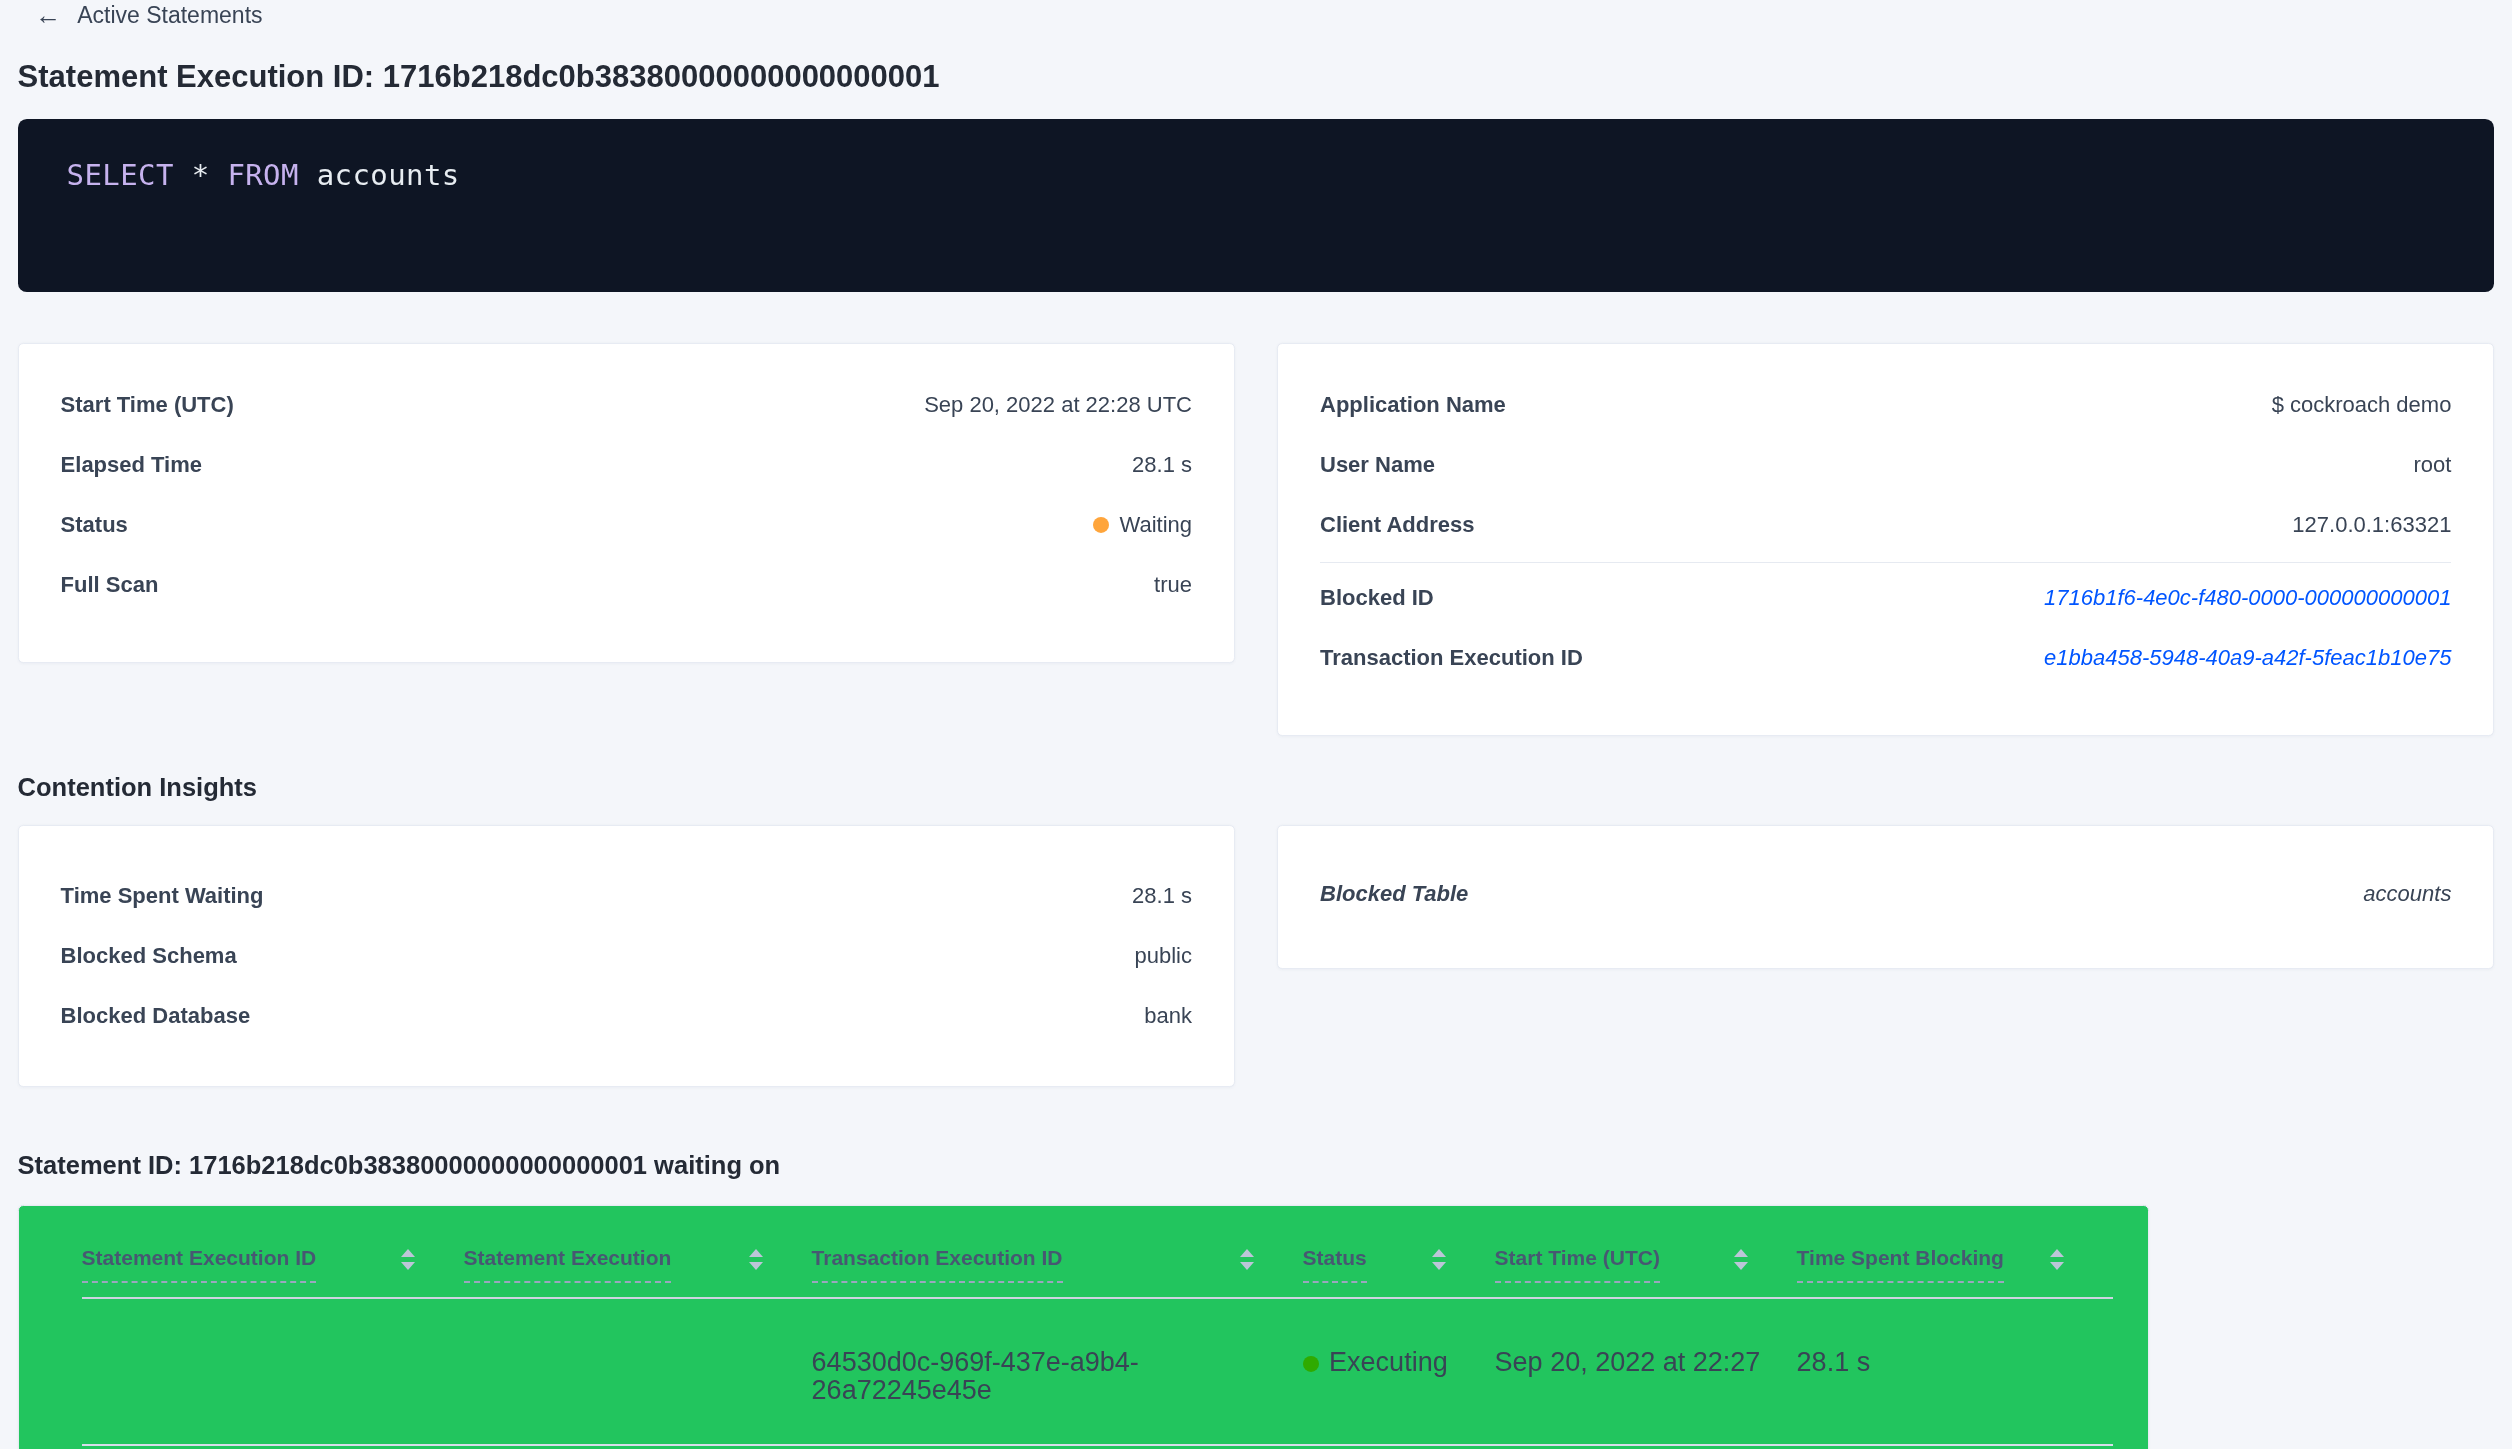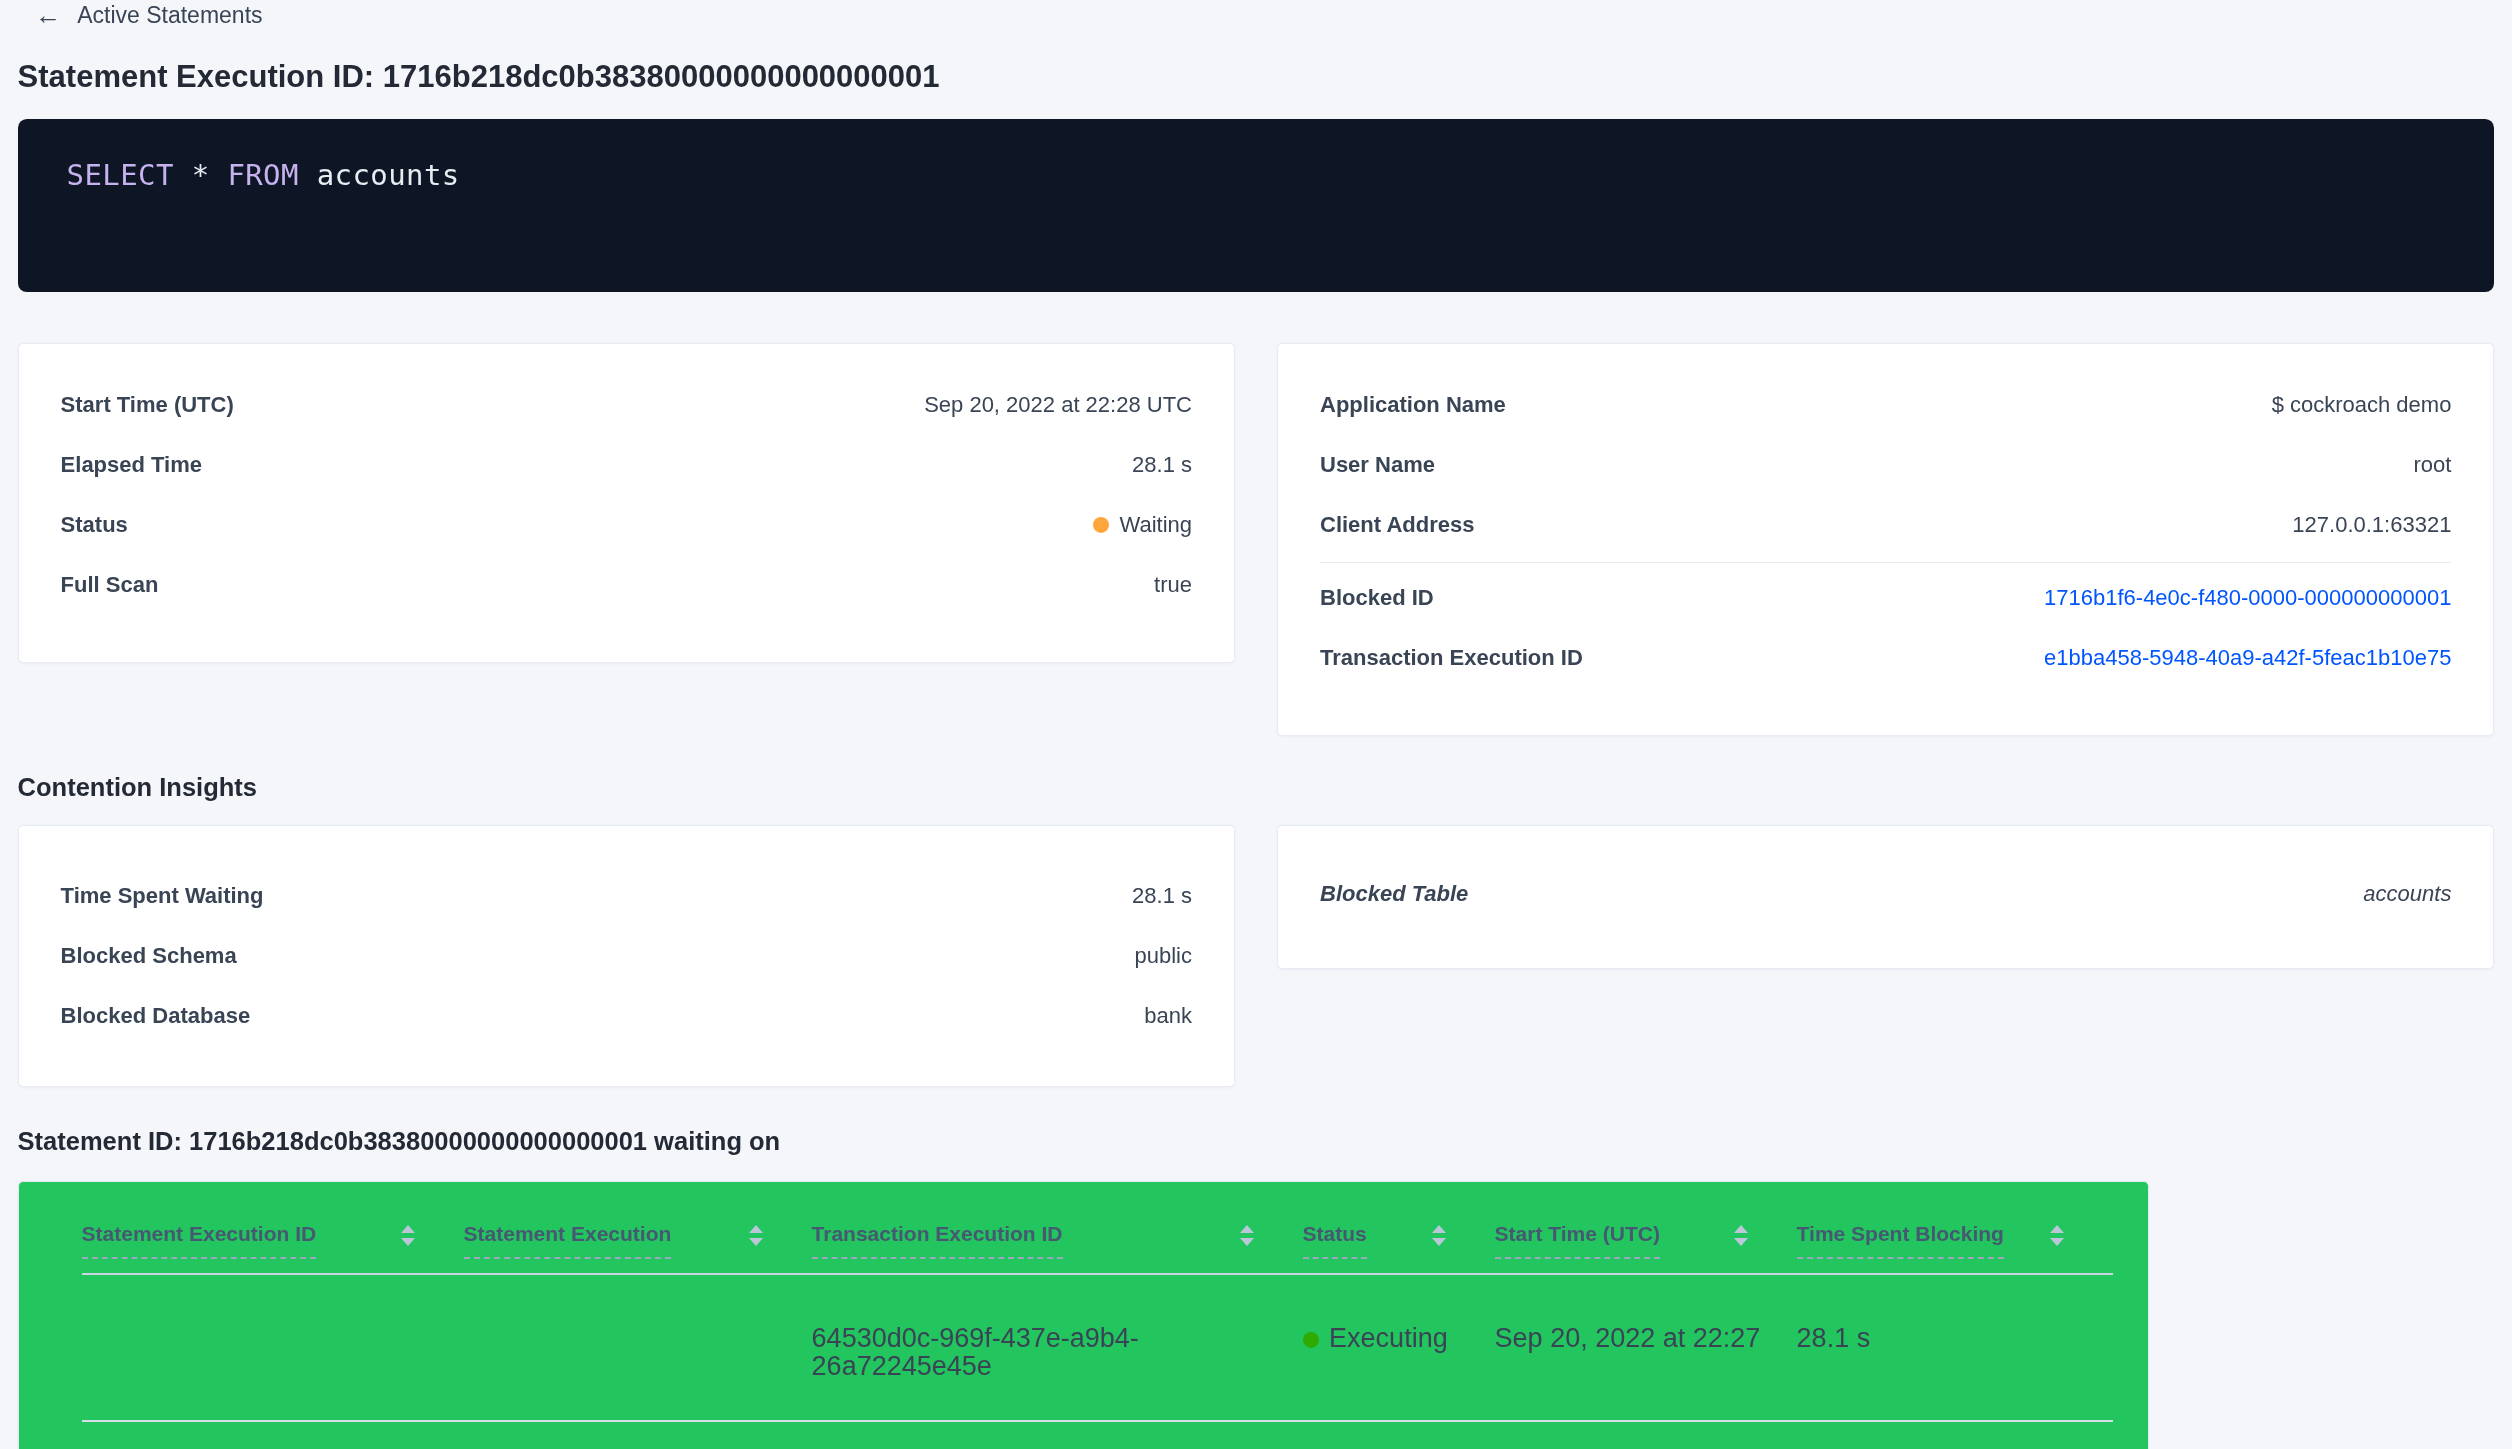--- a/index.html
+++ b/index.html
@@ -53,29 +53,29 @@
   .cards-row{display:grid;grid-template-columns:1fr 1fr;gap:42px;align-items:start;margin-top:51px;}
   .card{
     background:#fff;border:0.9px solid var(--card-border);border-radius:5.3px;
     box-shadow:0 0.9px 2.6px rgba(60,80,110,0.05);
   }
   .card-pad{padding:47px 42px 63px;}
   .row{display:flex;justify-content:space-between;align-items:baseline;line-height:28px;font-size:22px;}
   .row + .row{margin-top:32px;}
   .label{font-weight:700;color:var(--ink);}
   .value{color:var(--ink);text-align:right;}
-  .value.link{color:var(--link);text-decoration:none;cursor:pointer;}
+  .value.link{color:var(--link);text-decoration:none;cursor:pointer;font-style:italic;}
   .divider{border:none;border-top:1.8px solid #e6eaf1;margin:23px 0 21px;}
   .dot{display:inline-block;width:16px;height:16px;border-radius:50%;margin-right:10.5px;transform:translateY(0.9px);}
   .dot-waiting{background:var(--dot-waiting);}
   .dot-executing{background:var(--dot-executing);}
 
   
   .section-heading{font-size:25.5px;font-weight:700;color:var(--ink-dark);margin:37px 0 23px 0;}
-  .waiting-heading{margin-top:40px;margin-bottom:24.6px;}
+  .waiting-heading{margin-top:64px;margin-bottom:24.6px;}
 
   .contention-left{padding:56px 42px 56px;}
   .contention-right{padding:54px 42px 60px;font-style:italic;}
 
   
   .table-card{
     width:2131px;background:#22c55e;border:0.9px solid var(--card-border);border-radius:5.3px;
     box-shadow:0 0.9px 2.6px rgba(60,80,110,0.05);
     padding-bottom:42px;
   }

